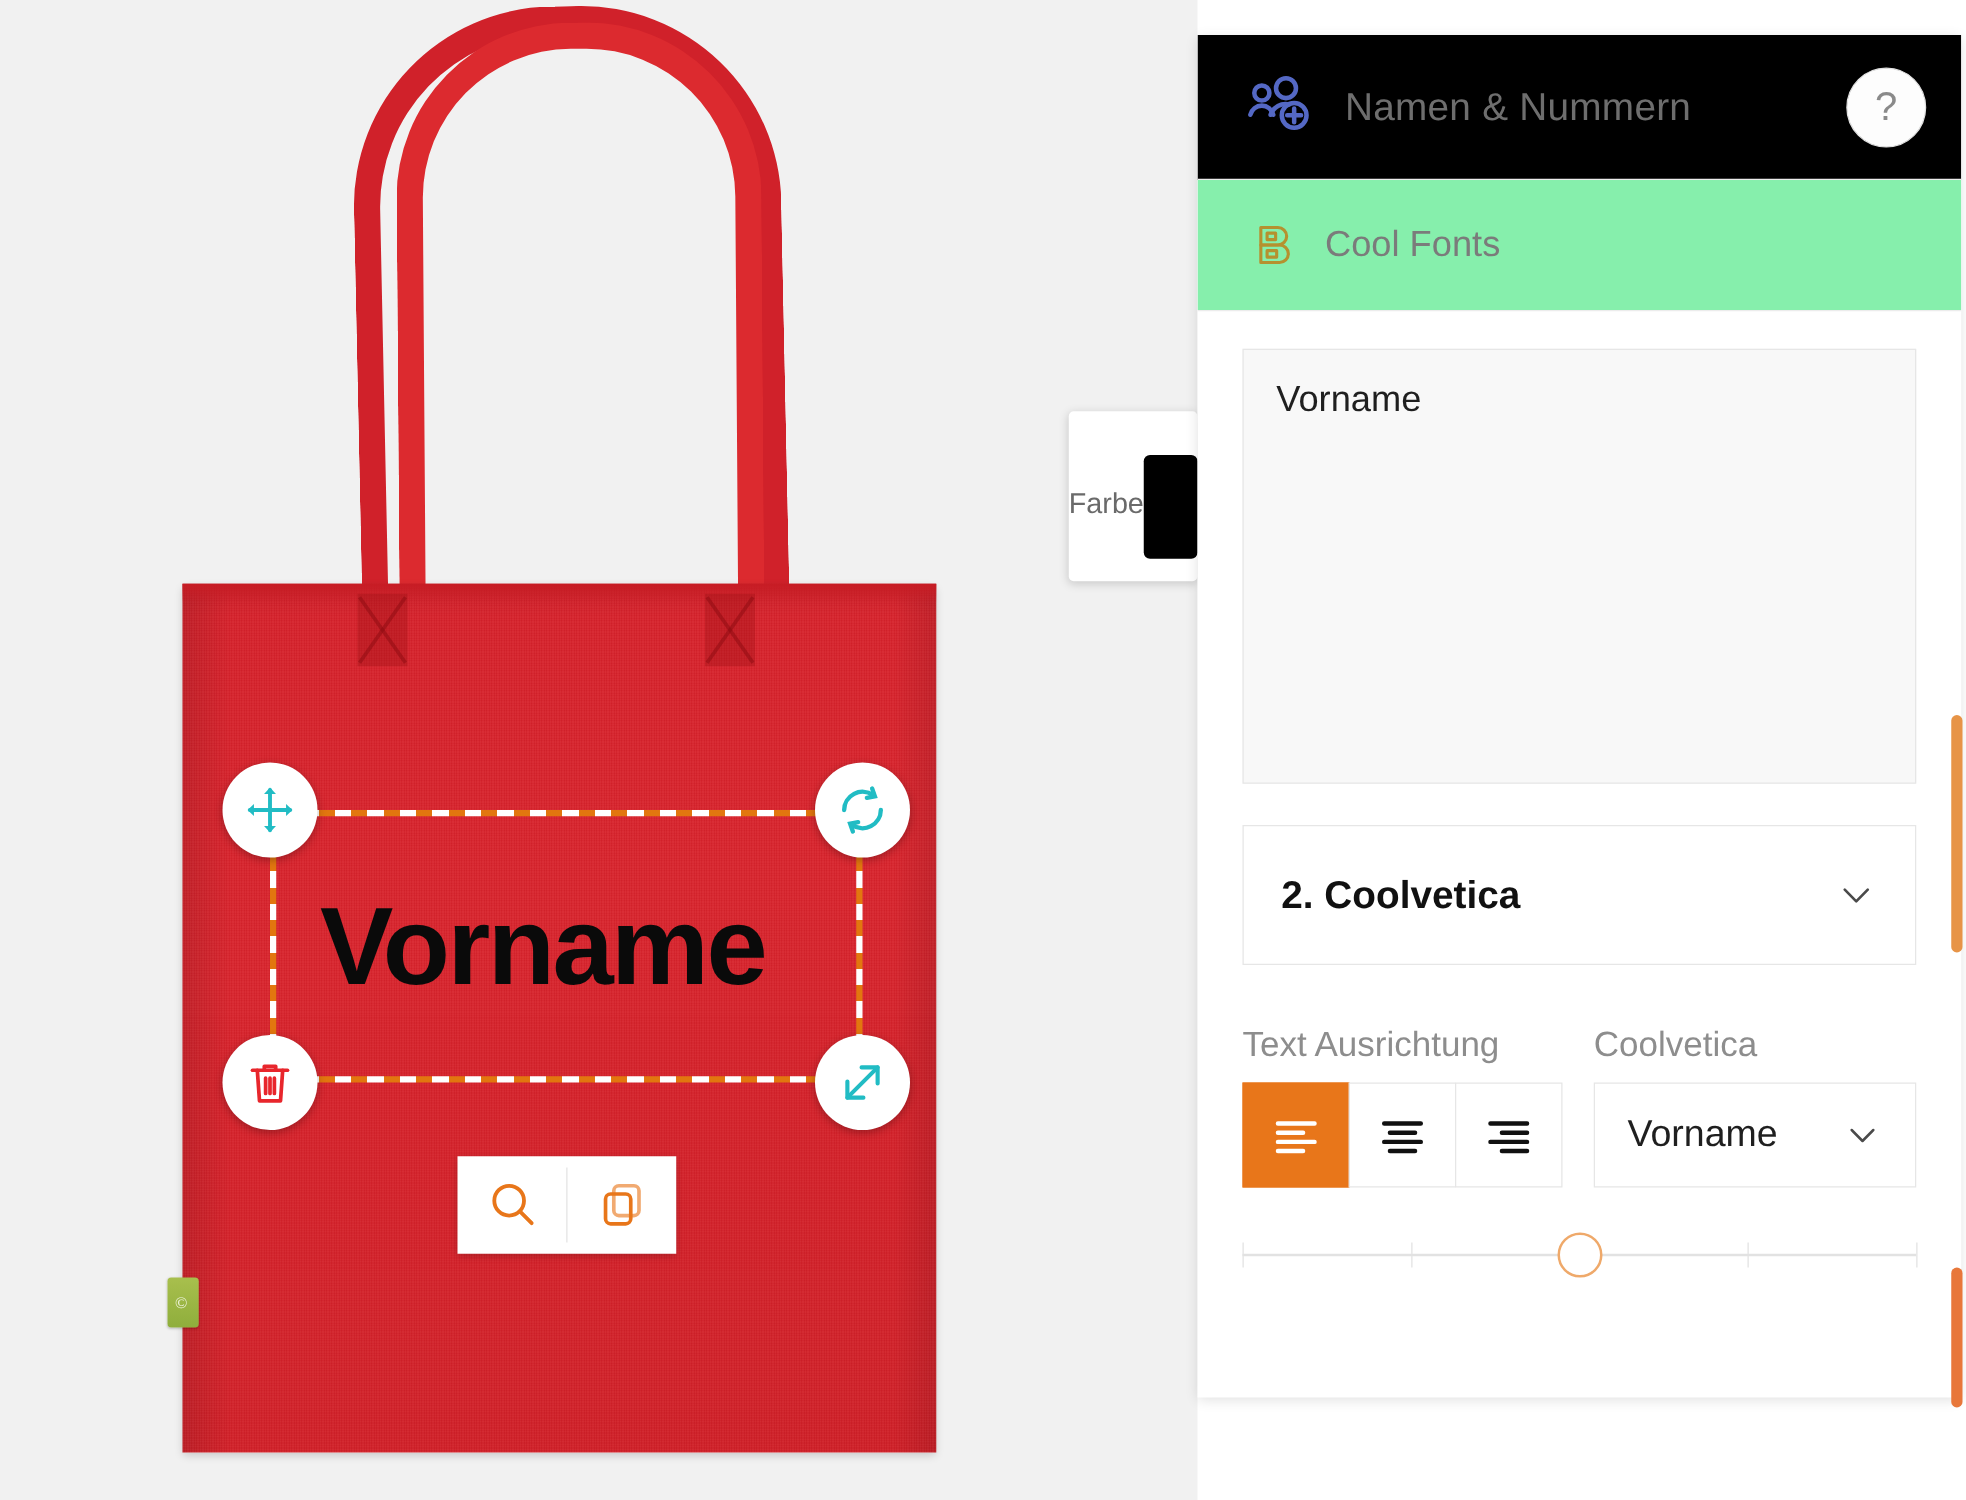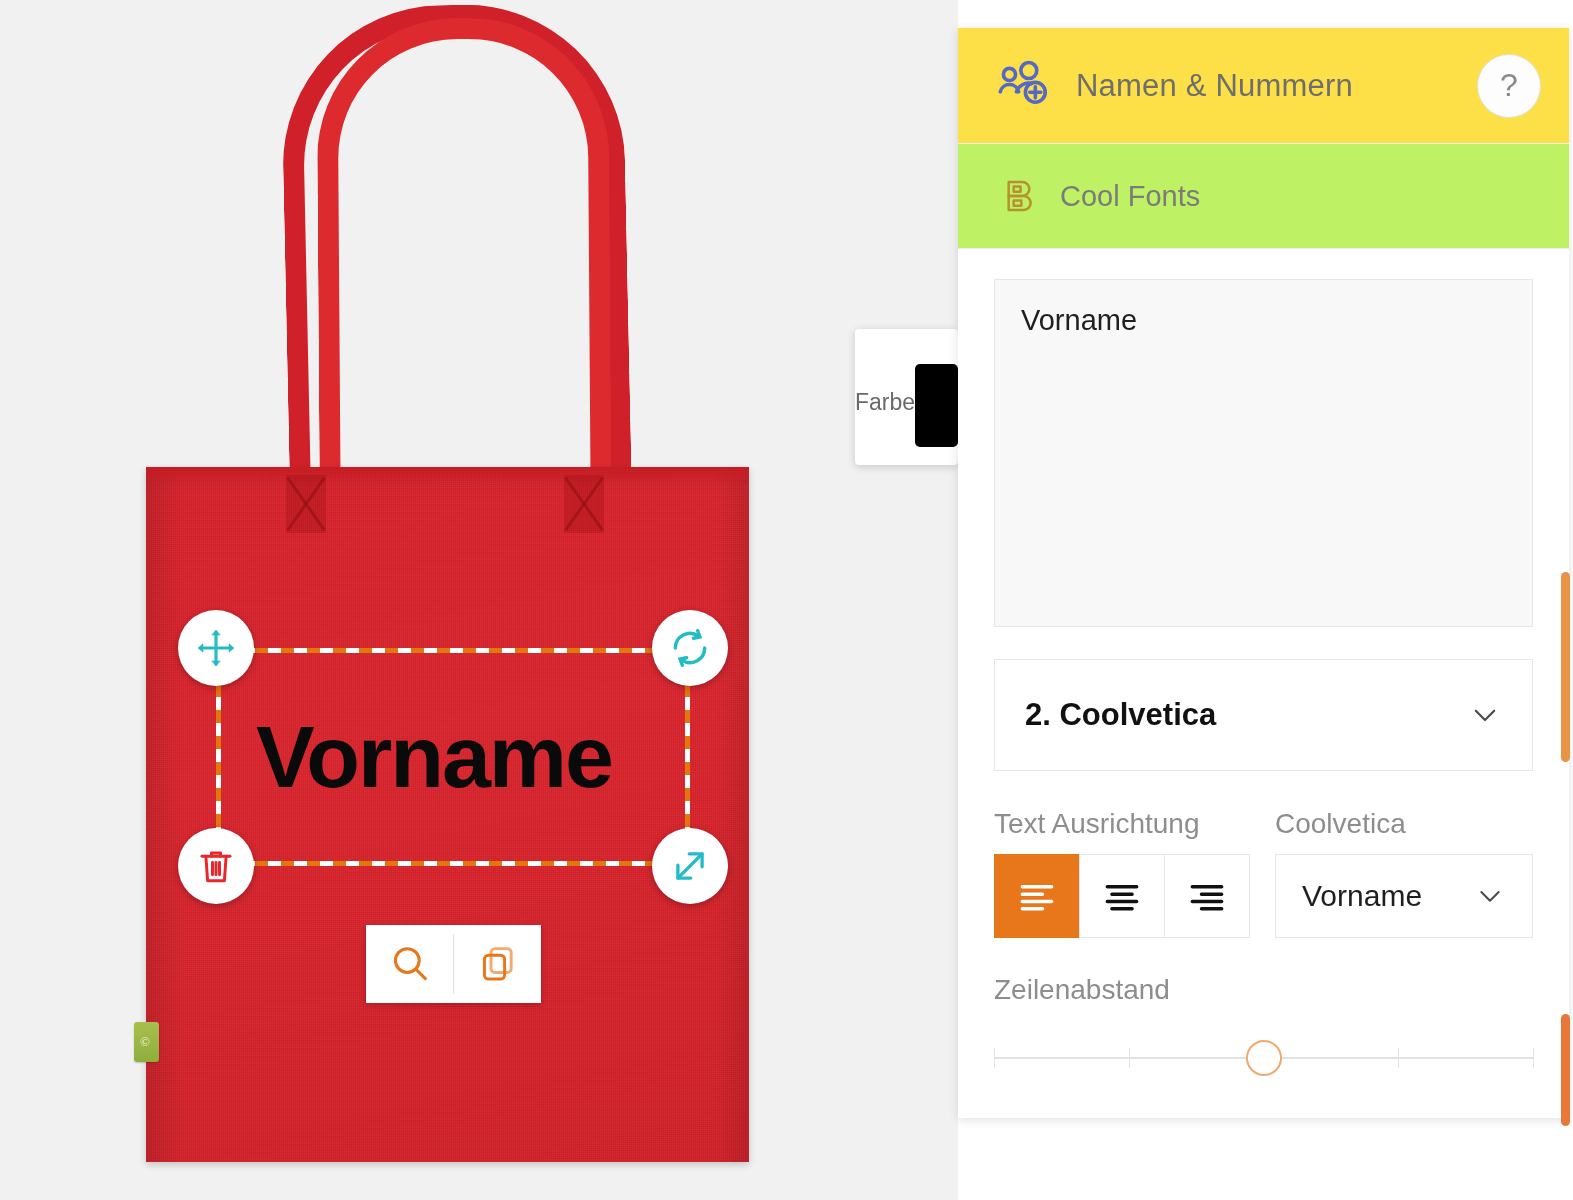--- a/index.html
+++ b/index.html
@@ -217,21 +217,21 @@
     left: 958px; top: 28px;
     width: 611px;
     height: 1090px;
     background: #ffffff;
     box-shadow: 0 2px 10px rgba(0,0,0,0.12);
     overflow: hidden;
   }
 
   #panel-header {
     height: 116px;
-    background: #fde047;
+    background: #000000;
     display: flex;
     align-items: center;
     padding: 0 28px 0 36px;
     box-sizing: border-box;
     border-bottom: 1px solid #ececec;
   }
   #panel-header-title {
     flex: 1;
     margin-left: 24px;
     font-size: 31px;
@@ -264,21 +264,21 @@
     padding: 0 40px;
     cursor: pointer;
     box-sizing: border-box;
   }
   #tab-text {
     width: 236px;
     background: #ffffff;
   }
   #tab-cool-fonts {
     flex: 1;
-    background: #bef264;
+    background: #86efac;
   }
   .panel-tab-label {
     font-size: 29px;
     color: #7b7b7b;
   }
 
   #panel-body {
     padding: 30px 36px 0 36px;
   }
 
@@ -311,21 +311,21 @@
   }
   #font-select-value {
     flex: 1;
     font-size: 31px;
     font-weight: 700;
     color: #111111;
   }
 
   #controls-row {
     display: flex;
-    margin-top: 37px;
+    margin-top: 48px;
     gap: 25px;
   }
   .control-group-label {
     font-size: 28px;
     color: #8d8d8d;
     margin-bottom: 14px;
     white-space: nowrap;
   }
   #align-buttons {
     display: flex;
@@ -565,21 +565,20 @@
           <span id="effects-select-value">Vorname</span>
           <svg class="icon" width="32" height="32" viewBox="0 0 24 24" fill="none" stroke="#4a4a4a" stroke-width="1.5" stroke-linecap="round" stroke-linejoin="round">
             <path d="M5.5 9l6.5 6.6L18.5 9"></path>
           </svg>
         </div>
       </div>
 
     </div>
 
     <div id="linespacing-group">
-      <div id="linespacing-label">Zeilenabstand</div>
       <div id="linespacing-slider">
         <div id="slider-track"></div>
         <div class="slider-tick" style="left:0%"></div>
         <div class="slider-tick" style="left:25%"></div>
         <div class="slider-tick" style="left:75%"></div>
         <div class="slider-tick" style="left:100%"></div>
         <div id="slider-thumb" style="left: 50%;"></div>
       </div>
     </div>
 

